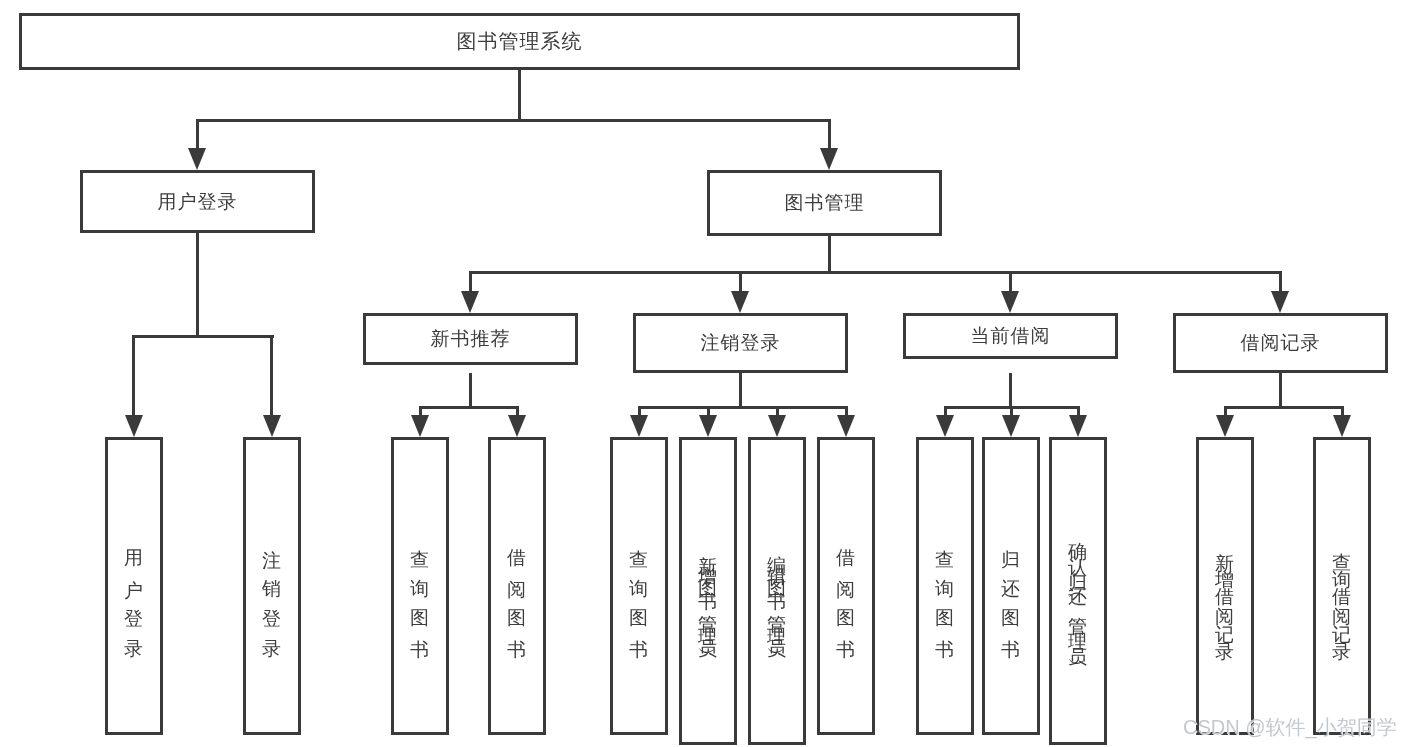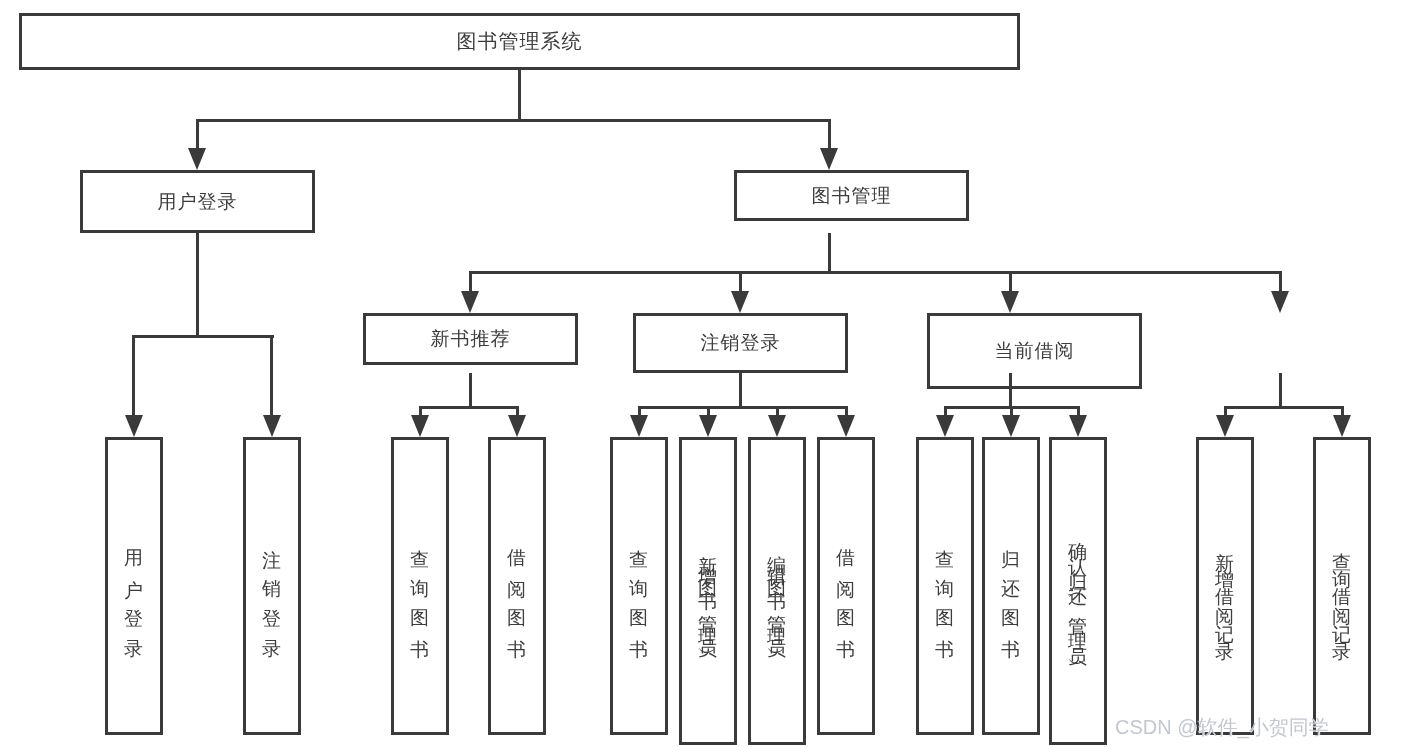--- a/index.html
+++ b/index.html
@@ -29,49 +29,52 @@
   
   .vl{position:absolute;width:3px;background:#3a3a3a;}
   .hl{position:absolute;height:3px;background:#3a3a3a;}
   .arr{
     position:absolute;width:0;height:0;
     border-left:9px solid transparent;border-right:9px solid transparent;
     border-top:22px solid #3a3a3a;
   }
   
   .watermark{
-    position:absolute;left:1115px;top:714px;z-index:5;
+    position:absolute;left:1183px;top:714px;z-index:5;
     font-size:20px;color:#c3c7ce;white-space:nowrap;
     text-shadow:1px 1px 0 rgba(255,255,255,.85);
   }
 </style>
 </head>
 <body>
 
 <div class="canvas">
 
   <div class="box root" style="left:19px;top:13px;width:1001px;height:57px">
     <span class="lbl">图书管理系统</span>
   </div>
 
   <div class="box" style="left:80px;top:170px;width:235px;height:63px">
     <span class="lbl">用户登录</span>
   </div>
-  <div class="box" style="left:734px;top:170px;width:235px;height:51px">
+  <div class="box" style="left:707px;top:170px;width:235px;height:66px">
     <span class="lbl">图书管理</span>
   </div>
 
   <div class="box" style="left:363px;top:313px;width:215px;height:52px">
     <span class="lbl">新书推荐</span>
   </div>
   <div class="box" style="left:633px;top:313px;width:215px;height:60px">
     <span class="lbl">注销登录</span>
   </div>
-  <div class="box" style="left:927px;top:313px;width:215px;height:76px">
+  <div class="box" style="left:903px;top:313px;width:215px;height:46px">
     <span class="lbl">当前借阅</span>
+  </div>
+  <div class="box" style="left:1173px;top:313px;width:215px;height:60px">
+    <span class="lbl">借阅记录</span>
   </div>
 
   <div class="box leaf" style="left:105px">
     <span class="vt sp4">用户登录</span>
   </div>
   <div class="box leaf" style="left:243px">
     <span class="vt sp4">注销登录</span>
   </div>
 
   <div class="box leaf" style="left:391px">

